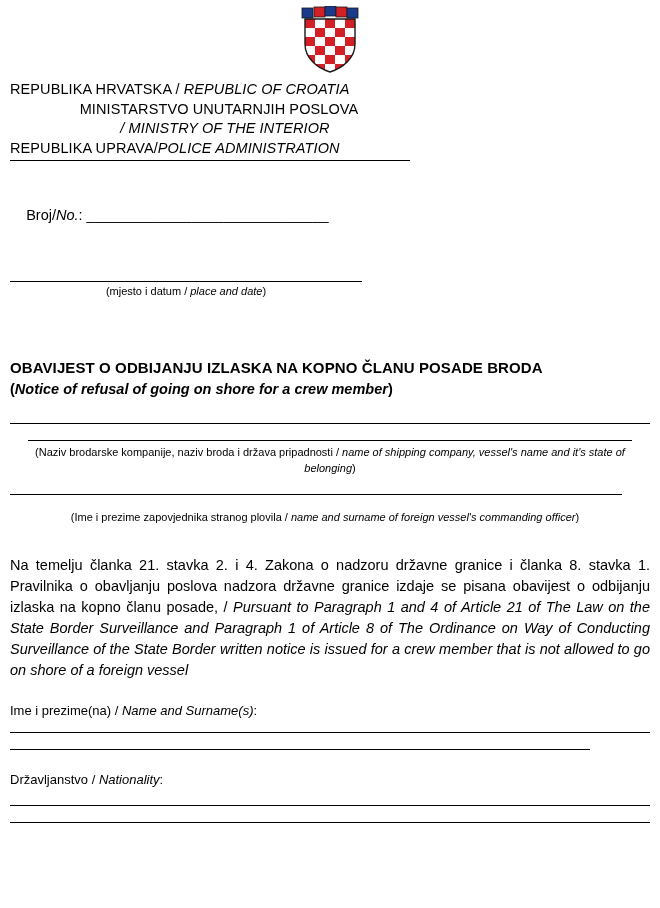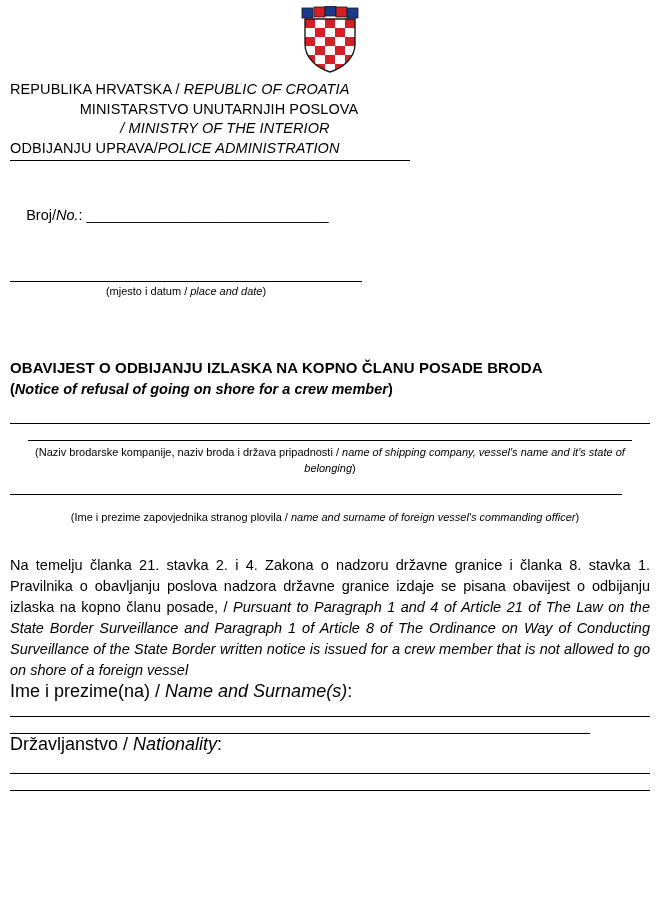--- a/index.html
+++ b/index.html
@@ -132,21 +132,22 @@
   
   .para {
     margin-top: 32px;
     width: 640px;
     font-size: 14.5px;
     line-height: 1.45;
     text-align: justify;
   }
 
   .field-label {
-    font-size: 18px;
+    margin-top: 22px;
+    font-size: 13px;
   }
   .rule-line-a {
     margin-top: 14px;
     width: 640px;
     border-bottom: 1.4px solid #000;
     height: 0;
   }
   .rule-line-b {
     margin-top: 16px;
     width: 580px;
@@ -217,21 +218,21 @@
     <div class="l1">
       <span>REPUBLIKA HRVATSKA / </span><span class="it">REPUBLIC OF CROATIA</span>
     </div>
     <div class="l2">
       <span>MINISTARSTVO UNUTARNJIH POSLOVA</span>
     </div>
     <div class="l3">
       <span class="it">/ MINISTRY OF THE INTERIOR</span>
     </div>
     <div class="l4">
-      <span>ODBIJANJU UPRAVA/</span><span class="it">POLICE ADMINISTRATION</span>
+      <span>REPUBLIKA UPRAVA/</span><span class="it">POLICE ADMINISTRATION</span>
     </div>
   </div>
   <div class="rule-head"></div>
 
   <div class="broj">
     <span>Broj/</span><span class="it">No.</span><span>: </span><span class="dotline">______________________________</span>
   </div>
 
   <div class="rule-place"></div>
   <div class="caption-place">

